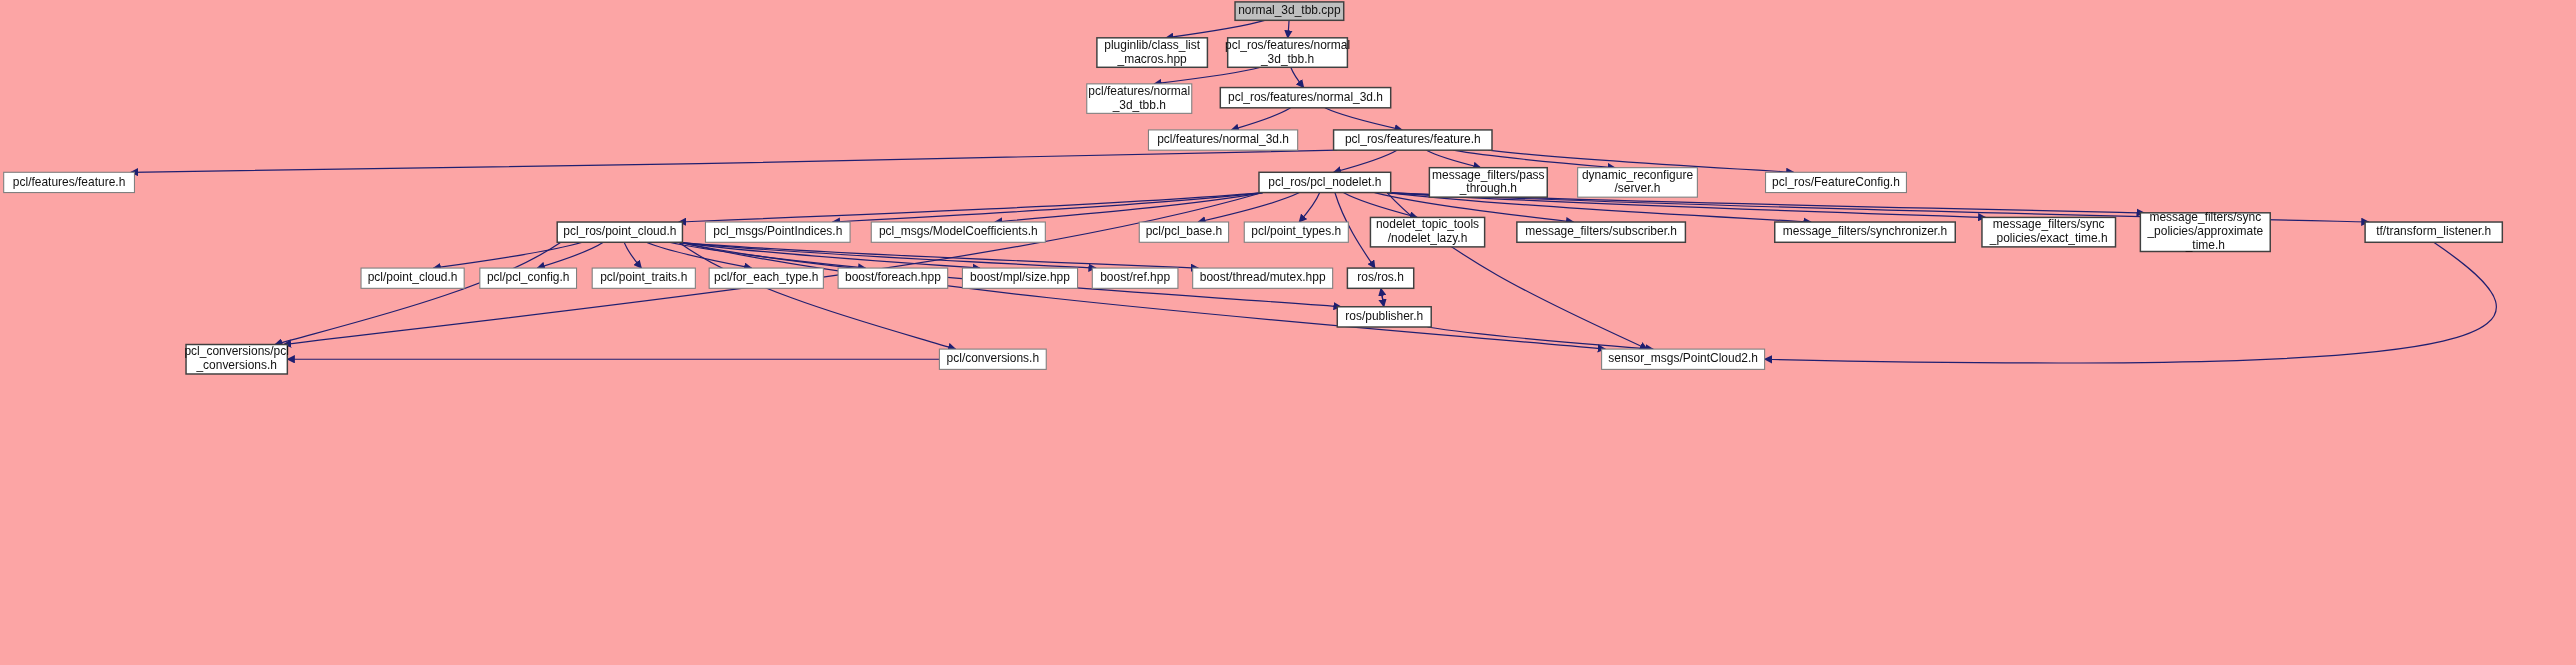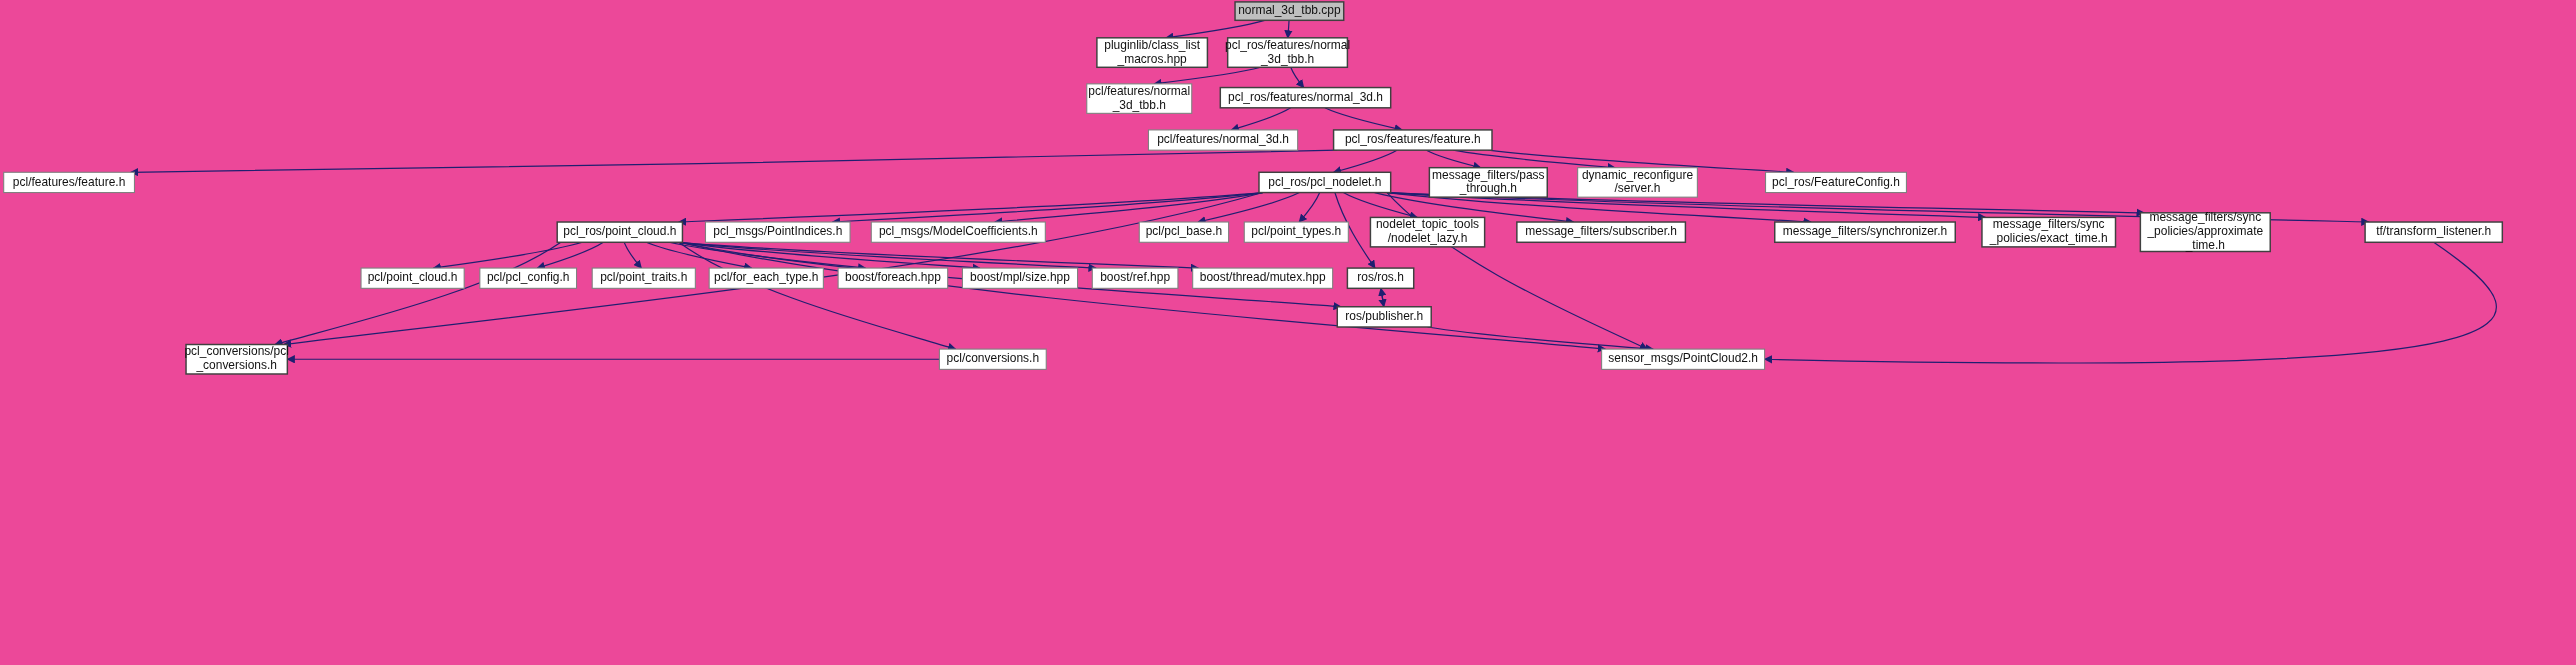--- a/index.html
+++ b/index.html
@@ -1,18 +1,18 @@
 <!DOCTYPE html>
 <html style="font-size:14.7px"><head>
 <meta charset="utf-8">
 <title>normal_3d_tbb.cpp include dependency graph</title>
 <style>
   html,body{margin:0;padding:0;background:#ffffff;}
   body{font-family:"Liberation Sans", sans-serif;}
-  #graph-root{position:relative;width:2576px;height:666px;overflow:hidden;background:#ec4899;}
+  #graph-root{position:relative;width:2576px;height:666px;overflow:hidden;background:#fca5a5;}
   svg#graph-svg{position:absolute;left:0;top:0;width:2576px;height:666px;display:block;}
   .node-box{fill:#ffffff;stroke:#808080;stroke-width:1.2;}
   .node-box.strong{stroke:#404040;stroke-width:1.6;}
   .node-box.root{fill:#bfbfbf;stroke:#404040;stroke-width:1.6;}
   .node-label{font-family:"Liberation Sans", sans-serif;font-size:13px;fill:#111111;text-anchor:middle;dominant-baseline:middle;}
   .edge{fill:none;stroke:#1f1f70;stroke-width:1.3;}
   .arrowfill{fill:#1f1f70;}
 </style>
 </head>
 <body>

